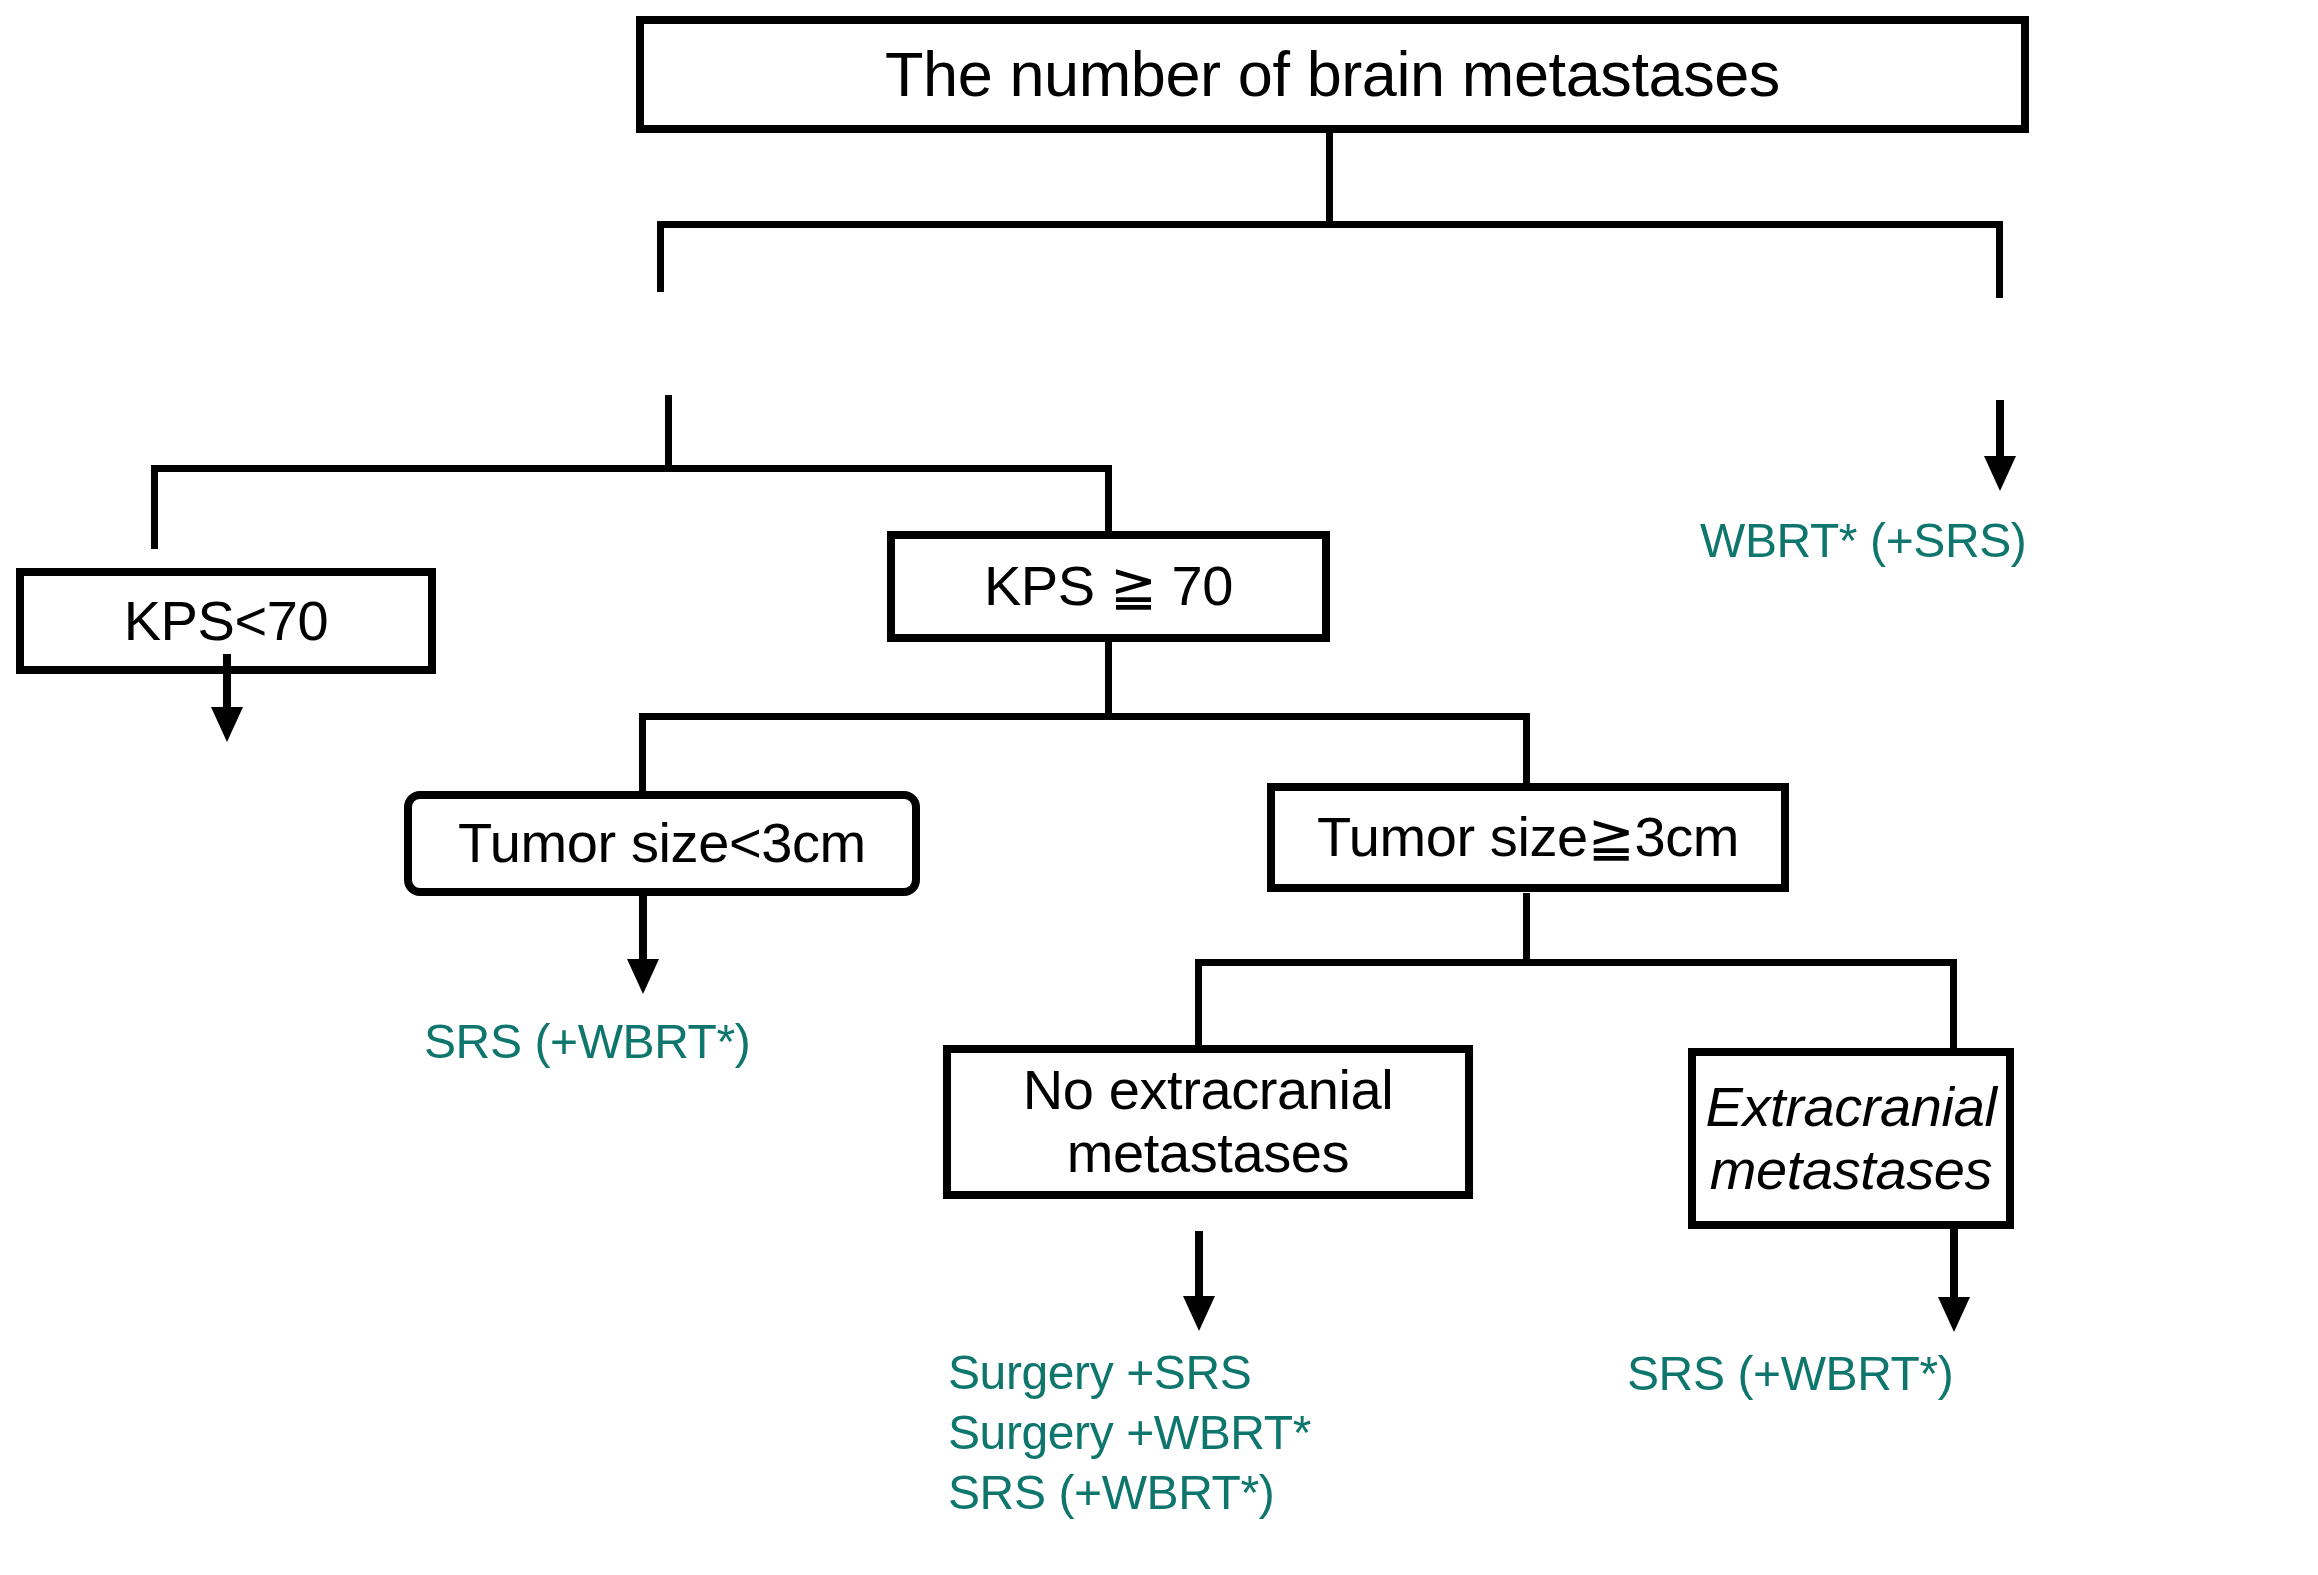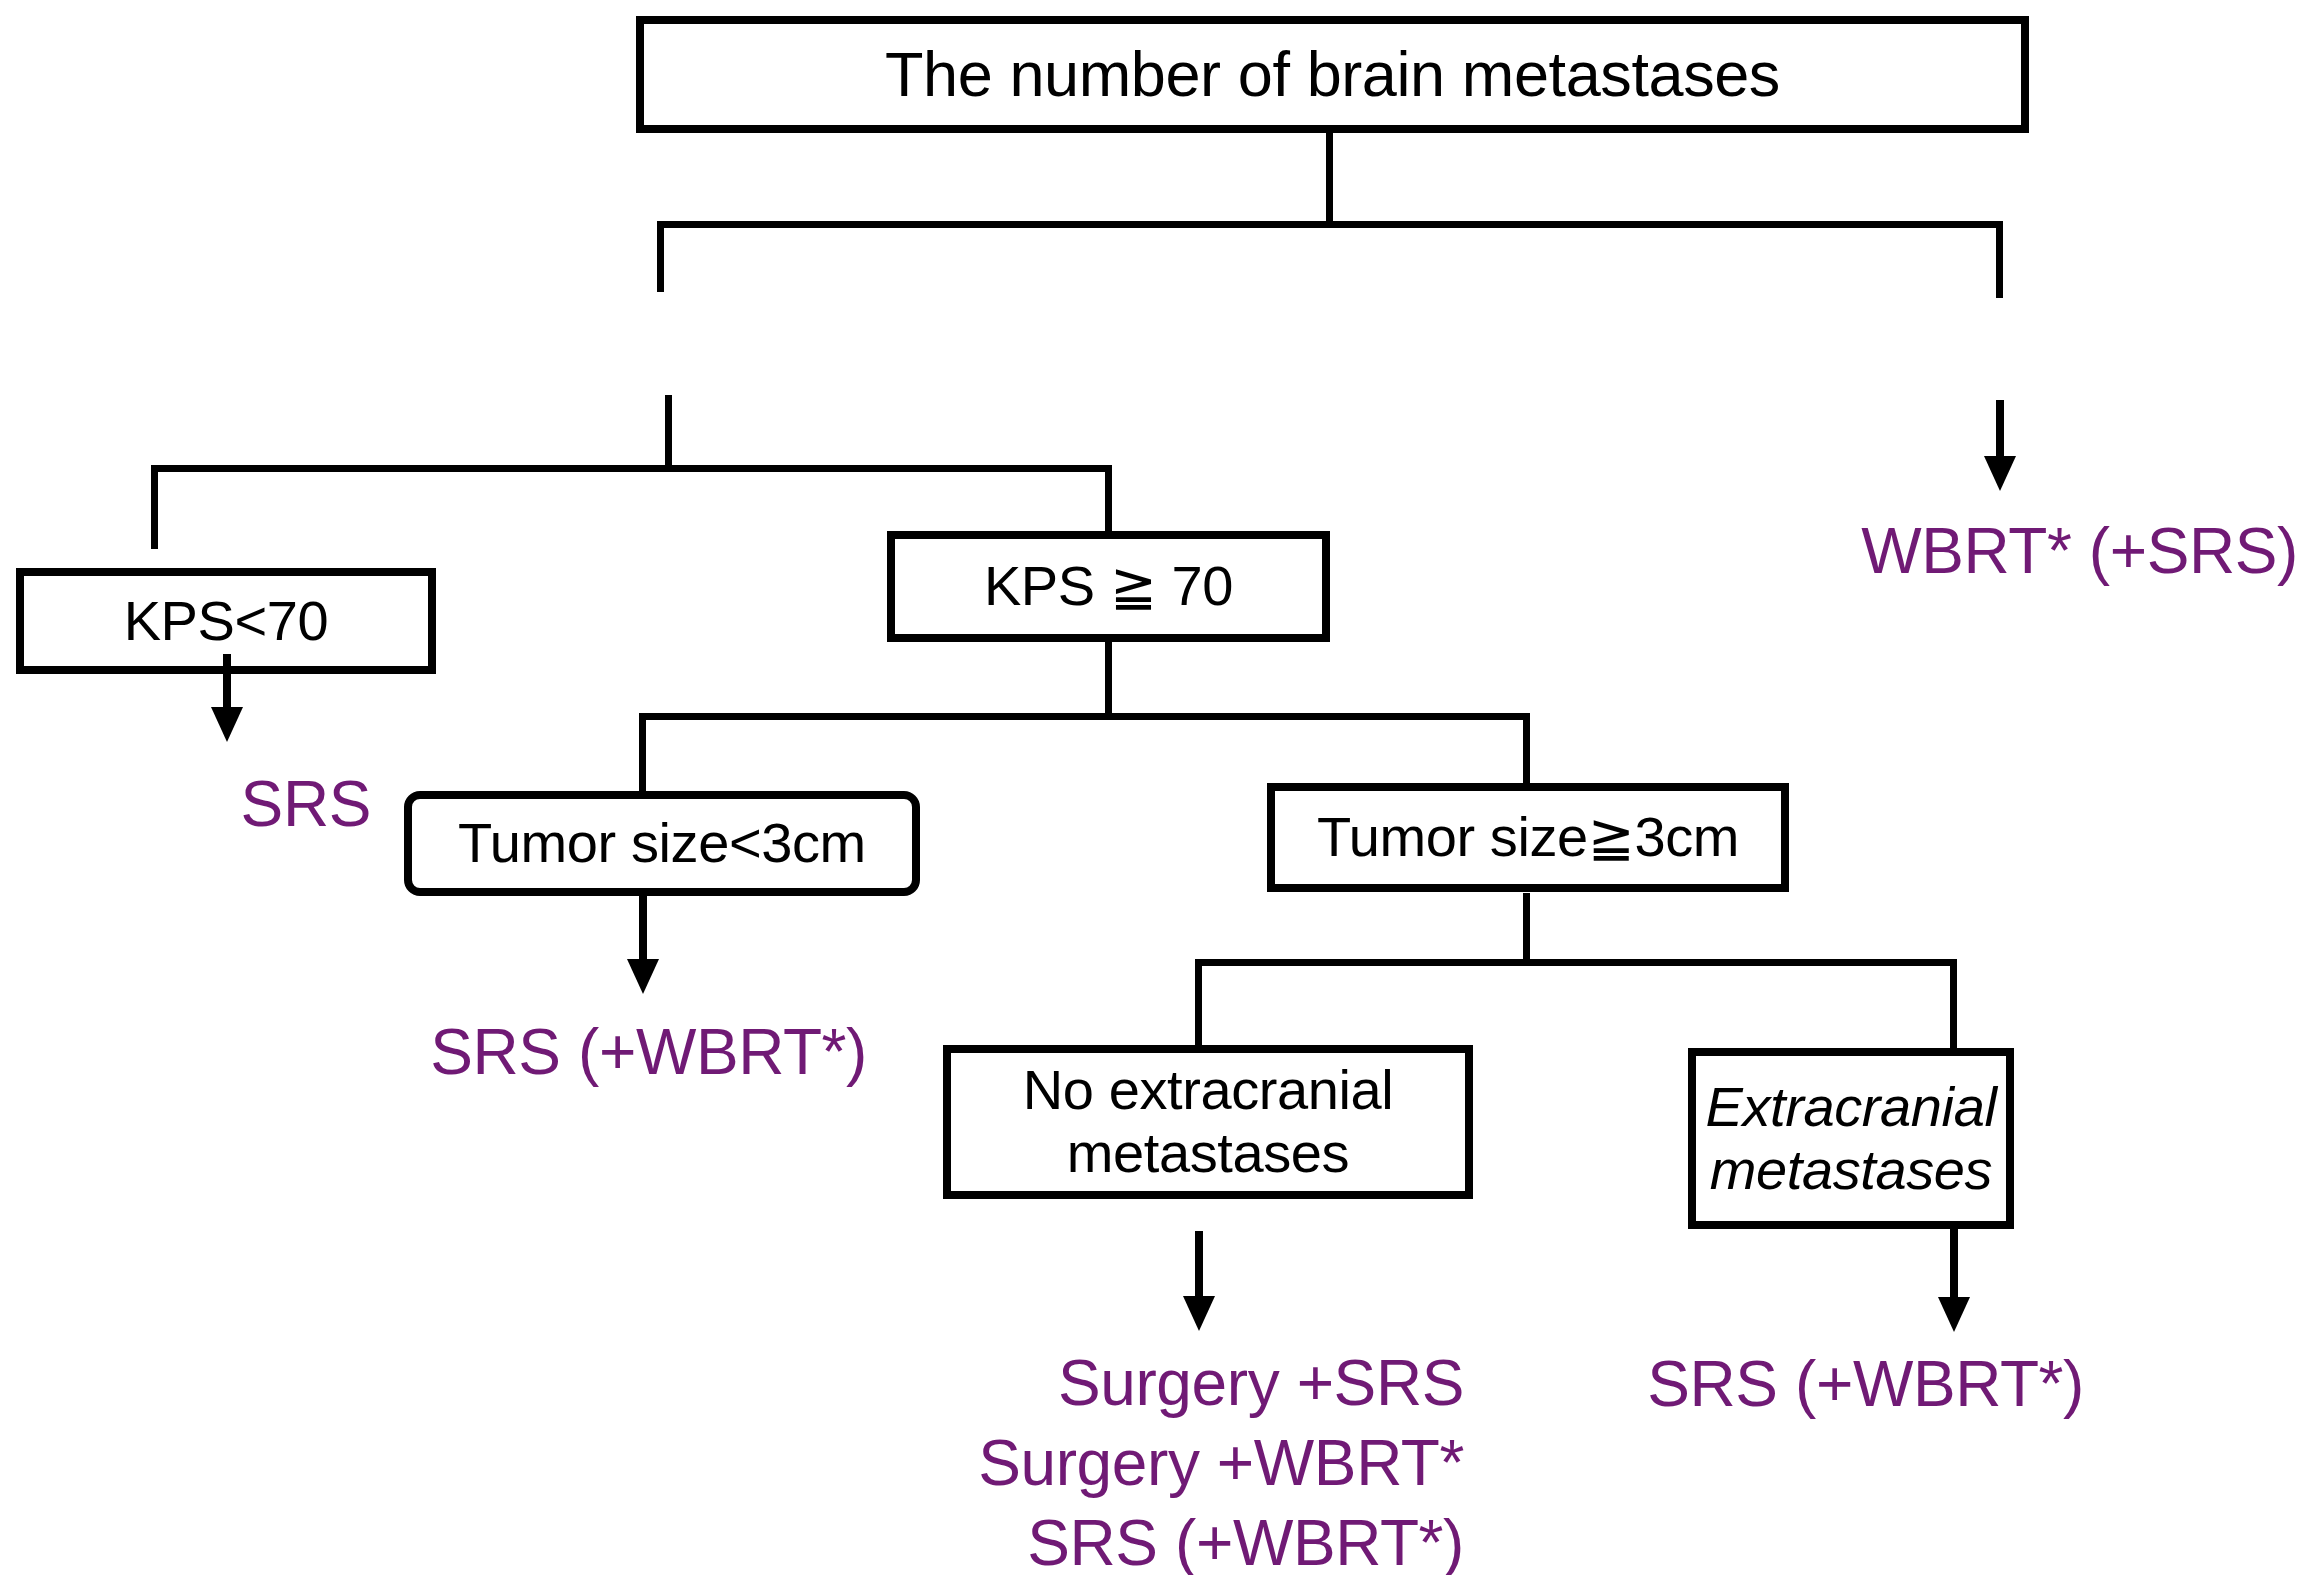--- a/index.html
+++ b/index.html
@@ -30,24 +30,24 @@
     line-height: 1.12;
     letter-spacing: -0.4px;
     white-space: pre-line;
     padding: 0 7.4px;
   }
   .node.title-node {
     font-size: 63px;
   }
   .leaf {
     position: absolute;
-    color: #701a75;
-    font-size: 64px;
+    color: #0f766e;
+    font-size: 48px;
     line-height: 1.25;
-    text-align: right;
+    text-align: left;
     white-space: pre-line;
     letter-spacing: -0.4px;
   }
   .hline {
     position: absolute;
     background: #000000;
     height: 6.6px;
   }
   .vline {
     position: absolute;
@@ -105,21 +105,20 @@
   <div class="vline" style="left:1105px; top:465px; height:68px;"></div>
 
   <div class="node" style="left:16px; top:568px; width:420px; height:106px;">KPS&lt;70</div>
 
   <div class="node" style="left:887px; top:531px; width:443px; height:111px;">KPS ≧ 70</div>
 
   <div class="arrow" style="left:223px; top:654px;">
     <div class="shaft" style="height:53px;"></div>
     <div class="head" style="top:53px;"></div>
   </div>
-  <div class="leaf" style="left:83px; top:764px; width:288px;">SRS</div>
 
   <div class="vline" style="left:1105px; top:642px; height:75px;"></div>
   <div class="hline" style="left:639px; top:713px; width:891px;"></div>
   <div class="vline" style="left:639px; top:713px; height:80px;"></div>
   <div class="vline" style="left:1523px; top:713px; height:72px;"></div>
 
   <div class="node" style="left:404px; top:791px; width:516px; height:105px;border-radius:16px;">Tumor size&lt;3cm</div>
 
   <div class="node" style="left:1267px; top:783px; width:522px; height:109px;">Tumor size≧3cm</div>
 

